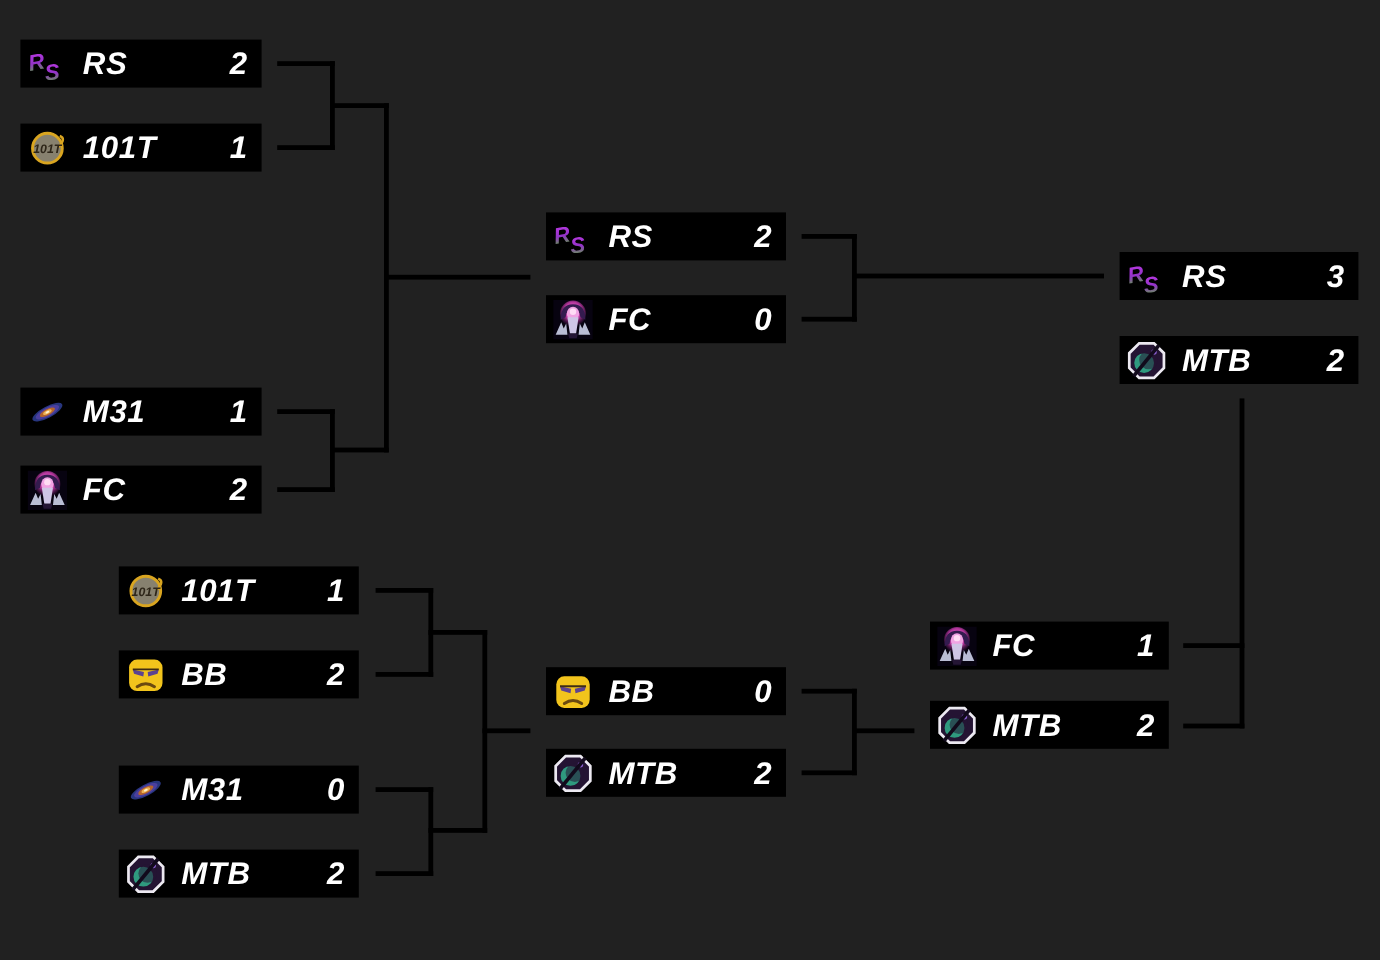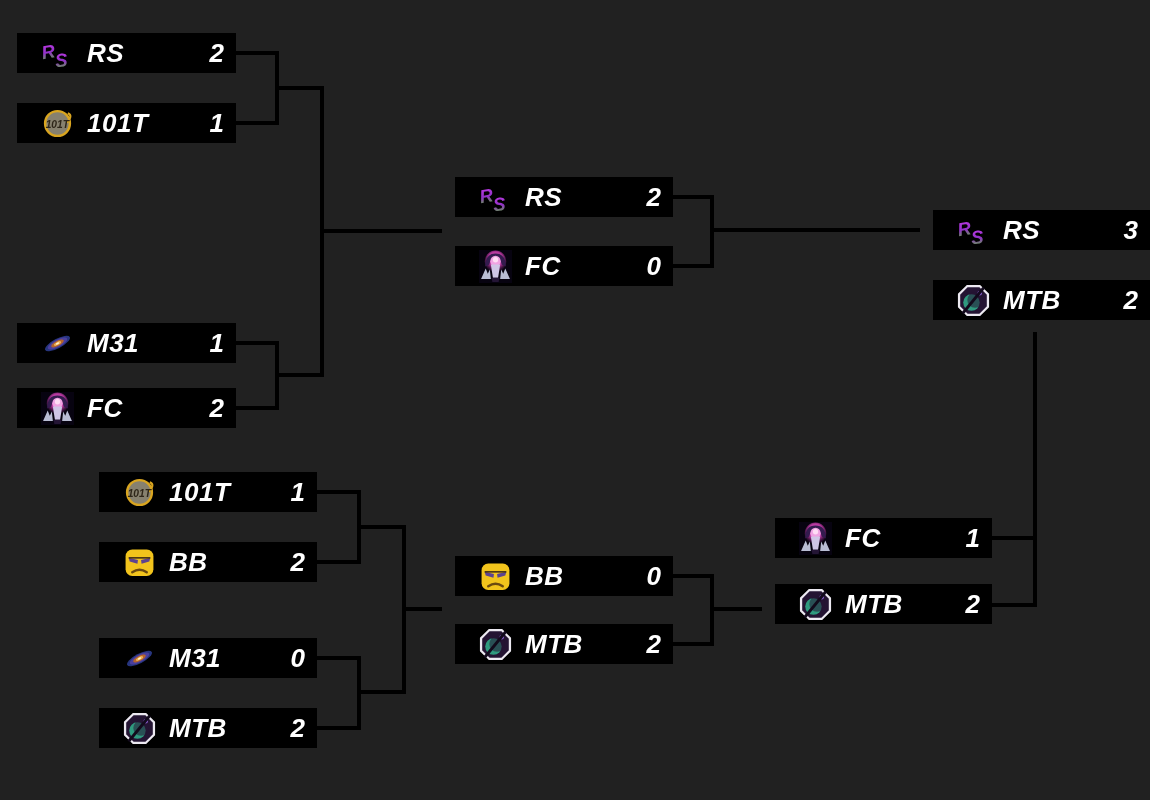--- a/index.html
+++ b/index.html
@@ -2,21 +2,21 @@
 <html><head>
 <meta charset="utf-8">
 <style>
   html,body{margin:0;padding:0;background:#212121;}
   body{width:1150px;height:800px;overflow:hidden;font-family:"Liberation Sans",sans-serif;}
   .bracket{position:relative;width:1150px;height:800px;background:#212121;}
   .line{position:absolute;background:#000;}
   .trow{
     position:absolute;height:40px;background:#000;
     display:flex;align-items:center;color:#fff;
-    font-style:italic;font-weight:bold;cursor:pointer;padding-left:18px;
+    font-style:italic;font-weight:bold;cursor:pointer;
   }
   .ticon{width:33px;height:33px;margin-left:6px;flex:0 0 auto;}
   .tname{margin-left:13px;font-size:26px;letter-spacing:.5px;white-space:nowrap;}
   .tscore{margin-left:auto;margin-right:12px;font-size:26px;}
   svg text{font-family:"Liberation Sans",sans-serif;}
 </style>
 </head>
 <body>
 
 <svg width="0" height="0" style="position:absolute" xmlns="http://www.w3.org/2000/svg" aria-hidden="true">

